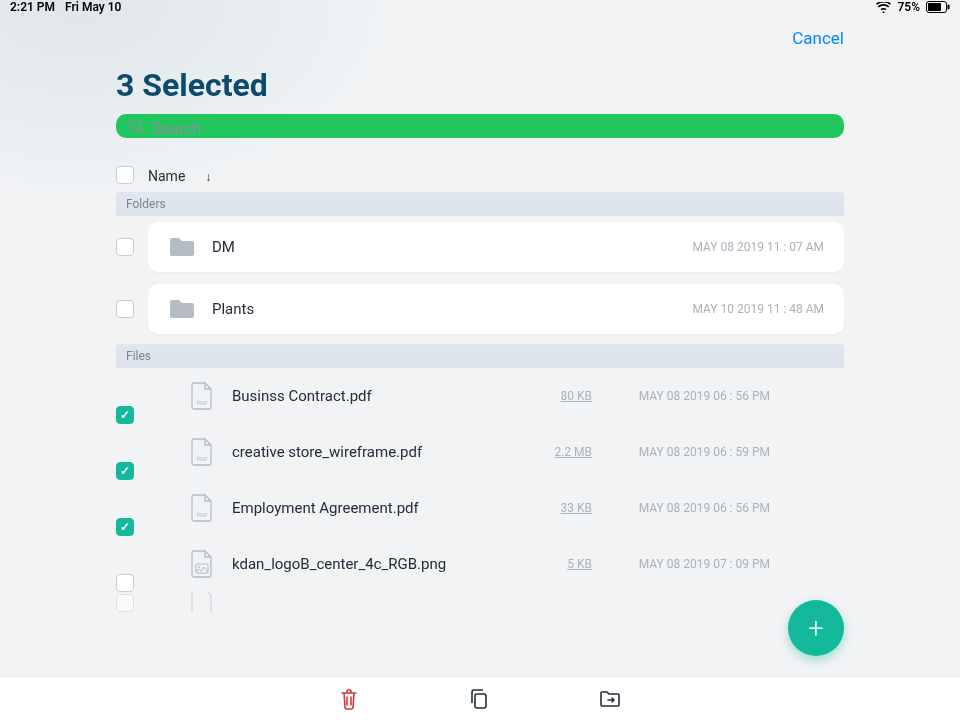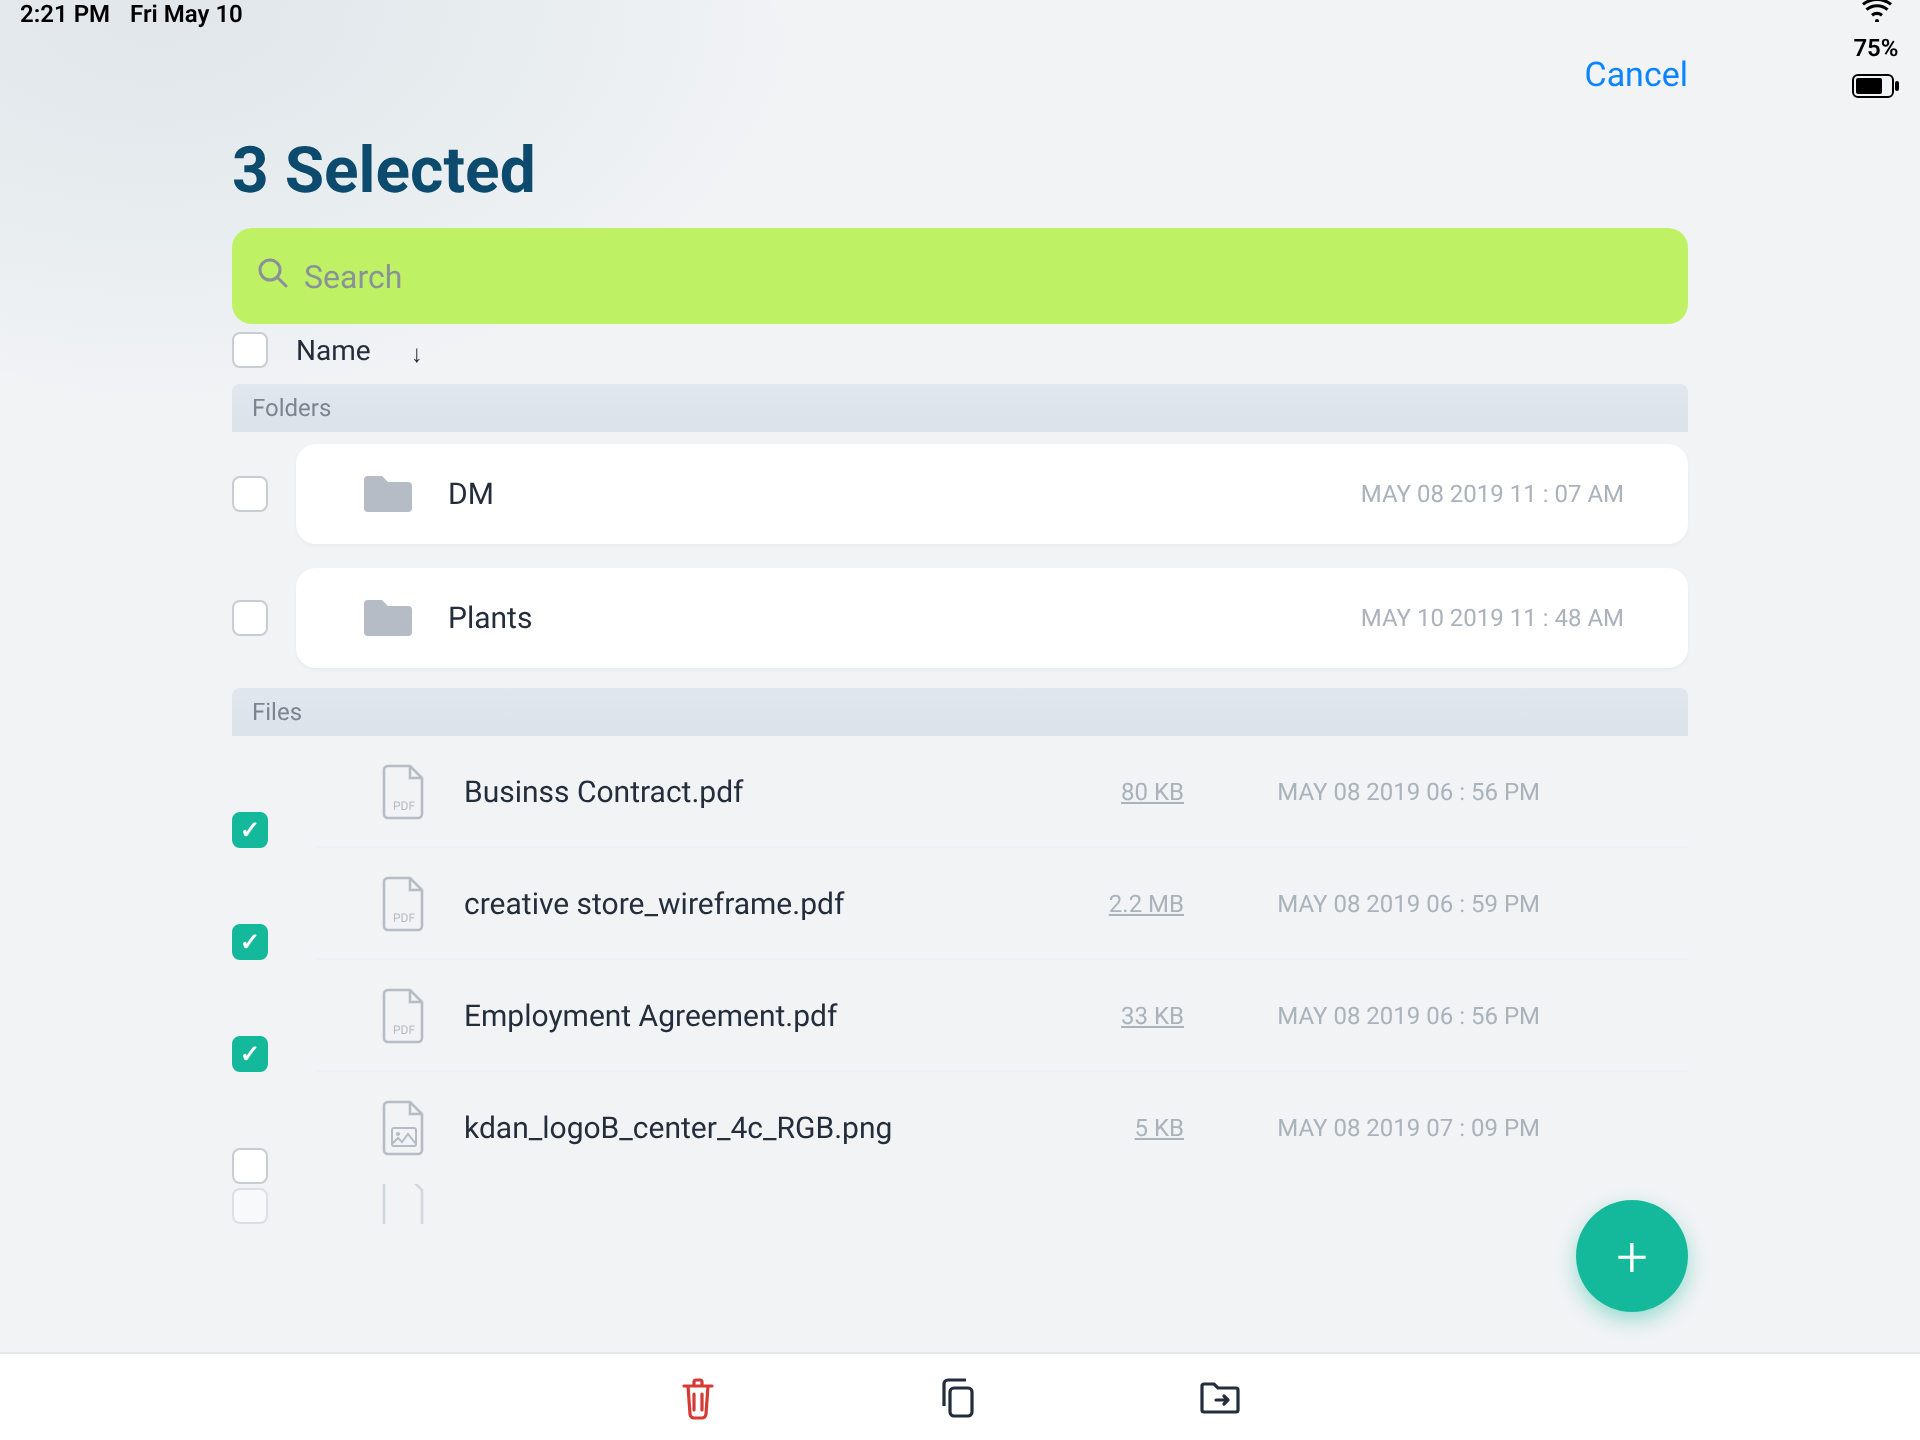--- a/index.html
+++ b/index.html
@@ -15,34 +15,34 @@
     pointer-events: none;
   }
   
   
   .status-bar {
     position: absolute; top: 0; left: 0; right: 0; height: 20px;
     display: flex; justify-content: space-between; align-items: flex-start;
     padding: 0 10px; font-size: 12px; font-weight: 600; color: #000;
   }
   .status-left { display: flex; gap: 10px; }
-  .status-right { display: flex; gap: 6px; align-items: center; flex-direction: column; }
+  .status-right { display: flex; gap: 6px; align-items: center; }
   .wifi-icon, .battery-icon { display: inline-flex; align-items: center; }
   
   
   .header { position: absolute; top: 28px; right: 116px; }
   .cancel { color: #0a84ff; font-size: 17px; cursor: pointer; }
   
   .title { position: absolute; top: 66px; left: 116px; font-size: 32px; font-weight: 700; color: #0c4a6e; }
   
   
   .search {
     position: absolute; top: 114px; left: 116px; right: 116px;
-    height: 48px; background: #bef264; border-radius: 10px;
-    display: flex; align-items: center; padding: 0 12px; gap: 8px;
+    height: 24px; background: #22c55e; border-radius: 10px;
+    display: flex; align-items: flex-end; padding: 0 12px; gap: 8px;
   }
   .search input {
     border: none; outline: none; flex: 1; font-size: 16px; color: #555; background: transparent;
   }
   .search input::placeholder { color: #8a9199; }
   
   
   .list-header {
     position: absolute; top: 166px; left: 116px; right: 116px;
     display: flex; align-items: flex-end; gap: 14px; font-size: 14px; color: #242d3c; font-weight: 400;
@@ -69,21 +69,21 @@
     overflow: hidden;
   }
   .section-header-wrap { margin-left: 8px; margin-right: 8px; }
   
   
   .folder-row-outer {
     display: flex; align-items: center; gap: 14px; padding: 6px 8px;
   }
   .folder-card {
     flex: 1; background: #fff; border-radius: 10px; height: 50px;
-    display: flex; align-items: center; padding: 0 32px;
+    display: flex; align-items: center; padding: 0 20px;
     box-shadow: 0 1px 2px rgba(0,0,0,0.04);
   }
   .folder-icon { width: 28px; height: 22px; margin-right: 16px; }
   .folder-name { flex: 1; font-size: 15px; color: #242d3c; }
   .folder-date { font-size: 12px; color: #aab2bc; }
   .file-row-outer {
     display:flex; align-items:flex-end; gap:24px; padding:0 8px;
   }
   .file-row-outer .checkbox { margin-left:0; }
   .file-row-inner {

